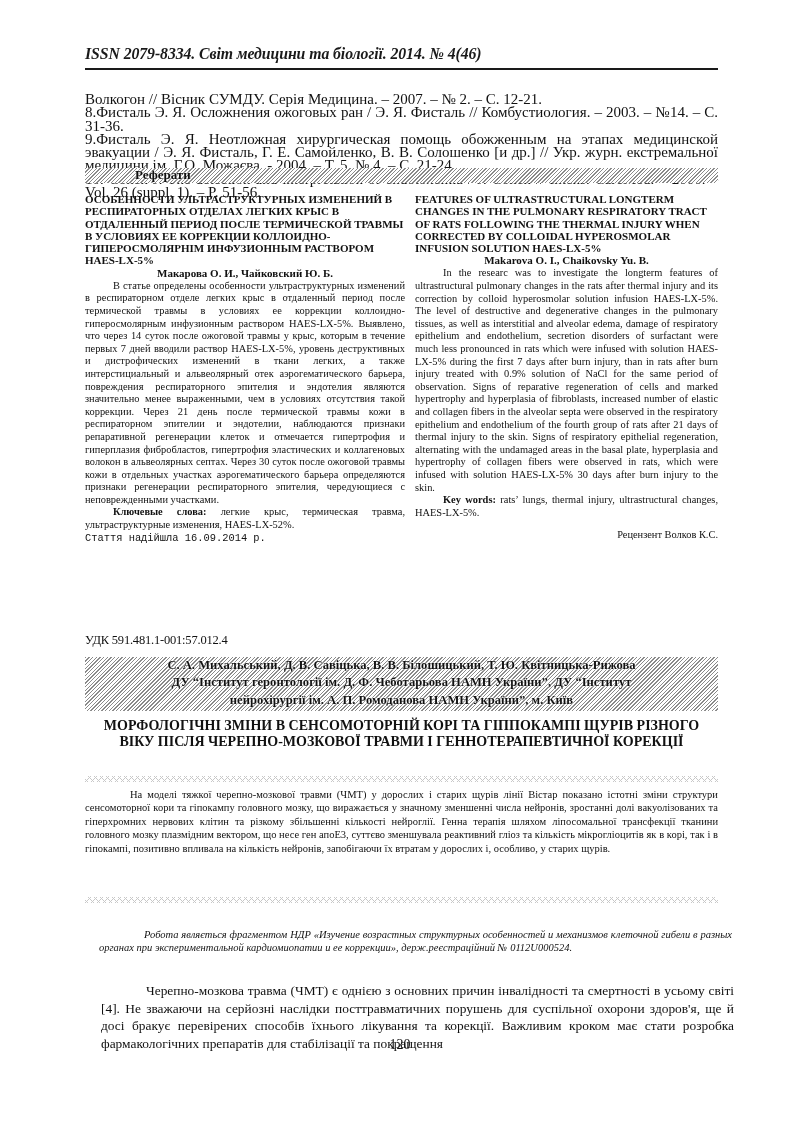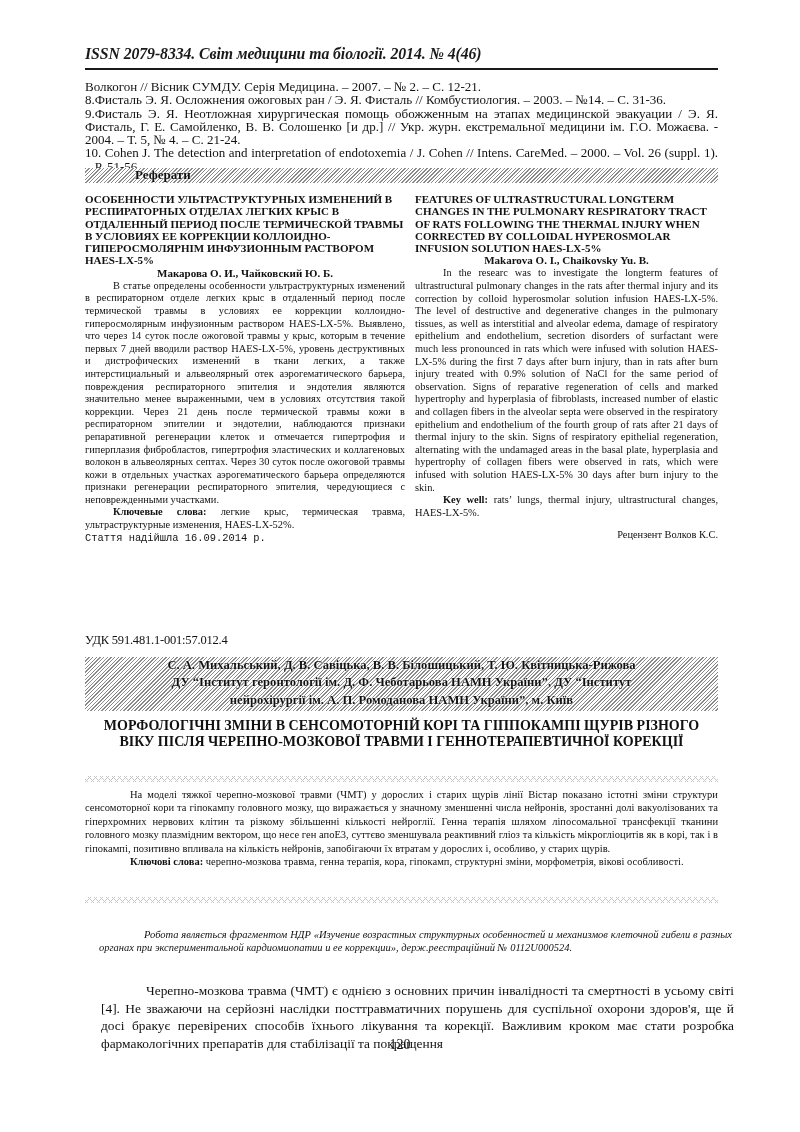--- a/index.html
+++ b/index.html
@@ -35,23 +35,23 @@
       left: 85px;
       top: 68px;
       width: 633px;
       height: 2px;
       background: #1a1a1a;
     }
     
     .refs {
       position: absolute;
       left: 85px;
-      top: 80px;
-      width: 633px;
-      font-size: 13px;
+      top: 93px;
+      width: 633px;
+      font-size: 15px;
       line-height: 13.3px;
       text-align: justify;
     }
     .refs p { margin: 0; }
     
     .hatch {
       background-image: repeating-linear-gradient(
         135deg,
         #8a8a8a 0px, #8a8a8a 1px,
         #ffffff 1px, #ffffff 2.6px
@@ -229,39 +229,38 @@
   <p class="abs-authors">Макарова О. И., Чайковский Ю. Б.</p>
   <p class="abs-body">В статье определены особенности ультраструктурных изменений в респираторном отделе легких крыс в отдаленный период после термической травмы в условиях ее коррекции коллоидно-гиперосмолярным инфузионным раствором HAES-LX-5%. Выявлено, что через 14 суток после ожоговой травмы у крыс, которым в течение первых 7 дней вводили раствор HAES-LX-5%, уровень деструктивных и дистрофических изменений в ткани легких, а также интерстициальный и альвеолярный отек аэрогематического барьера, повреждения респираторного эпителия и эндотелия являются значительно менее выраженными, чем в условиях отсутствия такой коррекции. Через 21 день после термической травмы кожи в респираторном эпителии и эндотелии, наблюдаются признаки репаративной регенерации клеток и отмечается гипертрофия и гиперплазия фибробластов, гипертрофия эластических и коллагеновых волокон в альвеолярных септах. Через 30 суток после ожоговой травмы кожи в отдельных участках аэрогематического барьера определяются признаки регенерации респираторного эпителия, чередующиеся с неповрежденными участками.</p>
   <p class="abs-kw"><b>Ключевые слова:</b><span> легкие крыс, термическая травма, ультраструктурные изменения, HAES-LX-52%.</span></p>
   <p class="abs-right-note">Стаття надійшла 16.09.2014 р.</p>
 </div>
 
 <div class="col col-right">
   <p class="abs-title">FEATURES OF ULTRASTRUCTURAL LONGTERM CHANGES IN THE PULMONARY RESPIRATORY TRACT OF RATS FOLLOWING THE THERMAL INJURY WHEN CORRECTED BY COLLOIDAL HYPEROSMOLAR INFUSION SOLUTION HAES-LX-5%</p>
   <p class="abs-authors">Makarova O. I., Chaikovsky Yu. B.</p>
   <p class="abs-body">In the researc was to investigate the longterm features of ultrastructural pulmonary changes in the rats after thermal injury and its correction by colloid hyperosmolar solution infusion HAES-LX-5%. The level of destructive and degenerative changes in the pulmonary tissues, as well as interstitial and alveolar edema, damage of respiratory epithelium and endothelium, secretion disorders of surfactant were much less pronounced in rats which were infused with solution HAES-LX-5% during the first 7 days after burn injury, than in rats after burn injury treated with 0.9% solution of NaCl for the same period of observation. Signs of reparative regeneration of cells and marked hypertrophy and hyperplasia of fibroblasts, increased number of elastic and collagen fibers in the alveolar septa were observed in the respiratory epithelium and endothelium of the fourth group of rats after 21 days of thermal injury to the skin. Signs of respiratory epithelial regeneration, alternating with the undamaged areas in the basal plate, hyperplasia and hypertrophy of collagen fibers were observed in rats, which were infused with solution HAES-LX-5% 30 days after burn injury to the skin.</p>
-  <p class="abs-kw"><b>Key well:</b><span> rats’ lungs, thermal injury, ultrastructural changes, HAES-LX-5%.</span></p>
+  <p class="abs-kw"><b>Key words:</b><span> rats’ lungs, thermal injury, ultrastructural changes, HAES-LX-5%.</span></p>
   <p class="reviewer">Рецензент Волков К.С.</p>
 </div>
 
 <div class="udk">УДК 591.481.1-001:57.012.4</div>
 
 <div class="authors-band hatch">
   <p>С. А. Михальський, Д. В. Савіцька, В. В. Білошицький, Т. Ю. Квітницька-Рижова</p>
   <p>ДУ “Інститут геронтології ім. Д. Ф. Чеботарьова НАМН України”, ДУ “Інститут</p>
   <p>нейрохірургії ім. А. П. Ромоданова НАМН України”, м. Київ</p>
 </div>
 
 <p class="article-title">МОРФОЛОГІЧНІ ЗМІНИ В СЕНСОМОТОРНІЙ КОРІ ТА ГІППОКАМПІ ЩУРІВ РІЗНОГО ВІКУ ПІСЛЯ ЧЕРЕПНО-МОЗКОВОЇ ТРАВМИ І ГЕННОТЕРАПЕВТИЧНОЇ КОРЕКЦІЇ</p>
 
 <div class="wave wave-1"></div>
 
 <div class="abstract-ua">
   <p>На моделі тяжкої черепно-мозкової травми (ЧМТ) у дорослих і старих щурів лінії Вістар показано істотні зміни структури сенсомоторної кори та гіпокампу головного мозку, що виражається у значному зменшенні числа нейронів, зростанні долі вакуолізованих та гіперхромних нервових клітин та різкому збільшенні кількості нейроглії. Генна терапія шляхом ліпосомальної трансфекції тканини головного мозку плазмідним вектором, що несе ген апоЕ3, суттєво зменшувала реактивний гліоз та кількість мікрогліоцитів як в корі, так і в гіпокампі, позитивно впливала на кількість нейронів, запобігаючи їх втратам у дорослих і, особливо, у старих щурів.</p>
-  <p><b>Ключові слова:</b><span> черепно-мозкова травма, генна терапія, кора, гіпокамп, структурні зміни, морфометрія, вікові особливості.</span></p>
 </div>
 
 <div class="wave wave-2"></div>
 
 <p class="grant-note">Робота являється фрагментом НДР «Изучение возрастных структурных особенностей и механизмов клеточной гибели в разных органах при экспериментальной кардиомиопатии и ее коррекции», держ.реєстраційний № 0112U000524.</p>
 
 <p class="body-text">Черепно-мозкова травма (ЧМТ) є однією з основних причин інвалідності та смертності в усьому світі [4]. Не зважаючи на серйозні наслідки посттравматичних порушень для суспільної охорони здоров'я, ще й досі бракує перевірених способів їхнього лікування та корекції. Важливим кроком має стати розробка фармакологічних препаратів для стабілізації та покращення</p>
 
 <div class="page-number">120</div>
 

